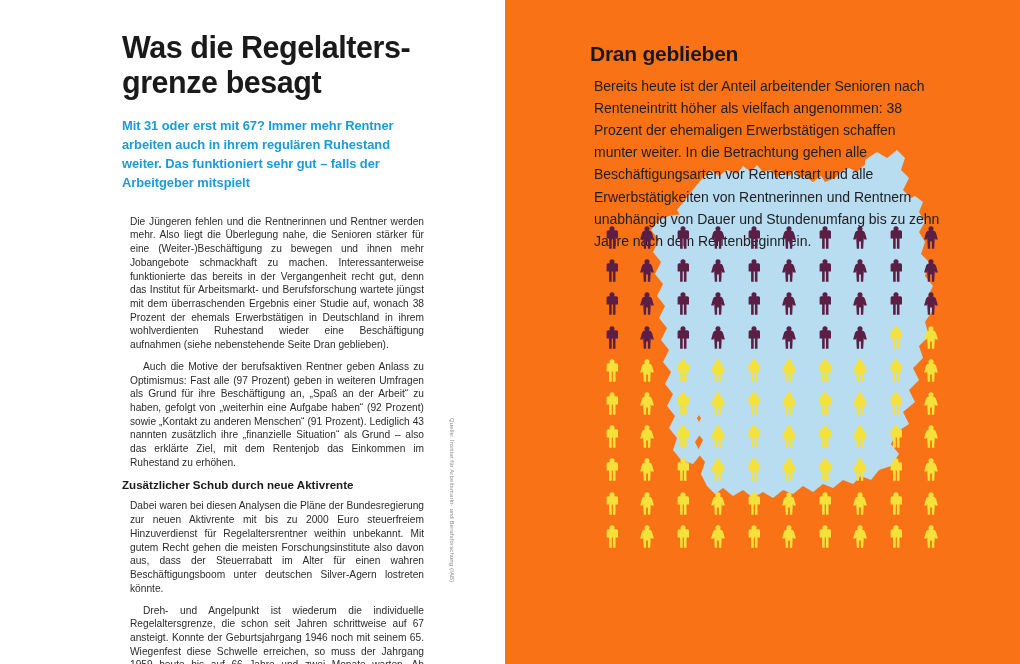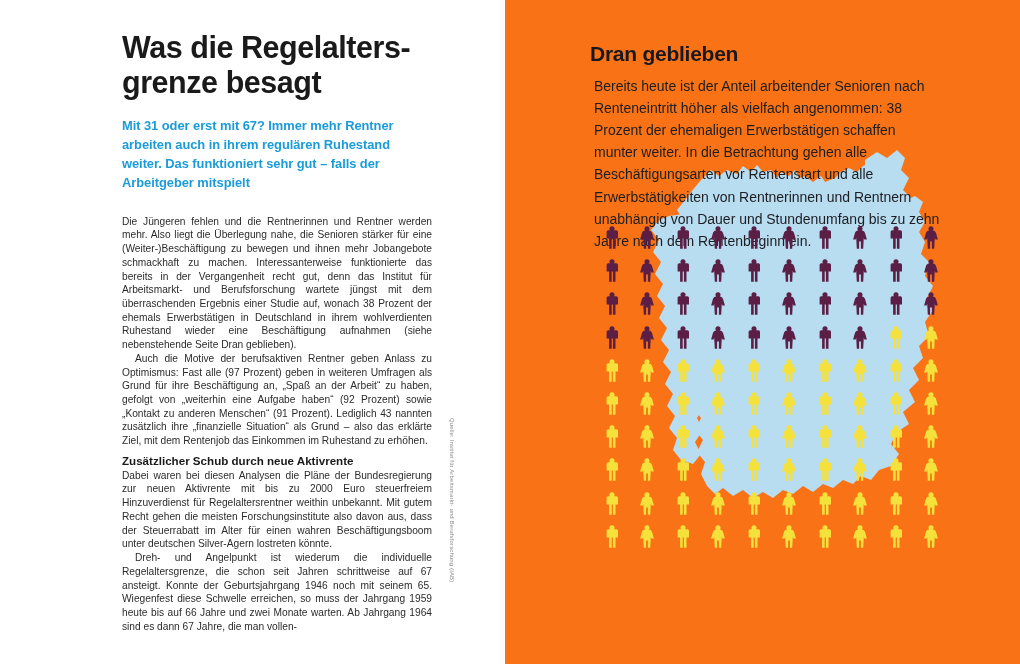--- a/index.html
+++ b/index.html
@@ -40,21 +40,21 @@
     margin:0 0 22px 0;
     letter-spacing:-0.05px;
   }
   .body-col{
     font-size:10.2px;
     line-height:1.345;
     color:#2b2b2b;
     text-align:justify;
     hyphens:manual;
   }
-  .body-col p{margin:0;}
+  .body-col p{margin:8px;}
   .body-col p.indent{text-indent:13px;}
   .subhead{
     font-size:11.6px;
     font-weight:bold;
     color:#1a1a1a;
     margin:6px 0 1px 0;
     line-height:1.2;
     text-align:left;
   }
   .source-vert{

